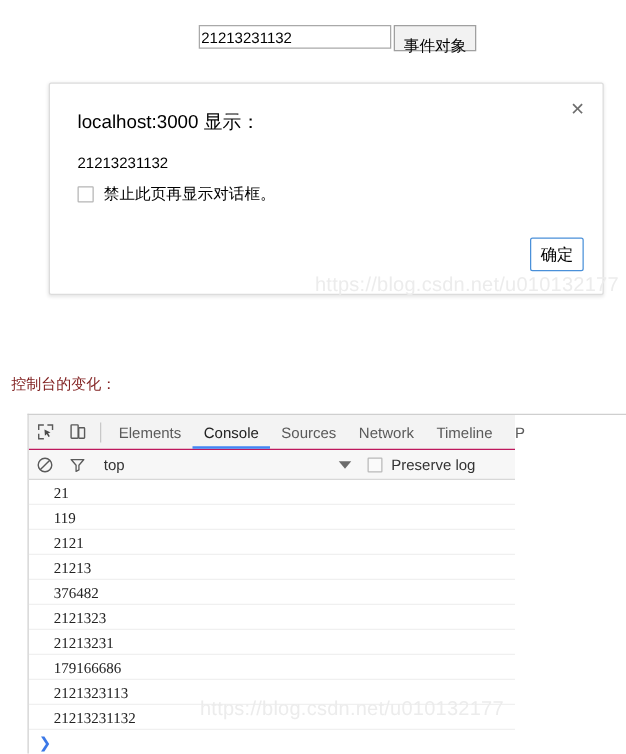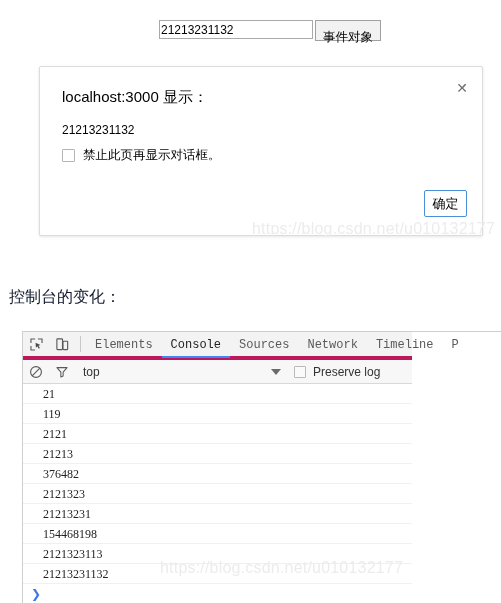--- a/index.html
+++ b/index.html
@@ -143,23 +143,23 @@
     pointer-events: none;
     letter-spacing: 0.2px;
   }
   #dialog-watermark { left: 252px; top: 220px; }
   #console-watermark { left: 160px; top: 559px; }
 
   
   #section-heading {
     position: absolute;
     left: 9px;
-    top: 287px;
-    font-size: 16px;
-    color: #0f172a;
+    top: 299px;
+    font-size: 12px;
+    color: #7f1d1d;
     white-space: nowrap;
   }
 
   
   #devtools {
     position: absolute;
     left: 22px;
     top: 331px;
     width: 479px;
     height: 272px;
@@ -168,25 +168,24 @@
     border-top: 1px solid #cfcfcf;
     background: #ffffff;
     overflow: hidden;
     font-family: "Liberation Sans", sans-serif;
   }
   #devtools-tabbar {
     position: relative;
     height: 28px;
     box-sizing: border-box;
     background: #f3f3f3;
-    border-bottom: 4px solid #be185d;
+    border-bottom: 1px solid #be185d;
     display: flex;
     align-items: center;
     width: 389px;
-    font-family: Liberation Mono, monospace;
   }
   .tool-icon {
     width: 26px;
     height: 26px;
     display: flex;
     align-items: center;
     justify-content: center;
     cursor: pointer;
     flex: none;
   }
@@ -357,21 +356,21 @@
   </div>
 
   <div id="console-rows">
     <div class="console-row">21</div>
     <div class="console-row">119</div>
     <div class="console-row">2121</div>
     <div class="console-row">21213</div>
     <div class="console-row">376482</div>
     <div class="console-row">2121323</div>
     <div class="console-row">21213231</div>
-    <div class="console-row">154468198</div>
+    <div class="console-row">179166686</div>
     <div class="console-row">2121323113</div>
     <div class="console-row">21213231132</div>
     <div id="console-prompt">❯</div>
   </div>
 
 </div>
 
 <div class="watermark" id="console-watermark">https://blog.csdn.net/u010132177</div>
 
 </body></html>

